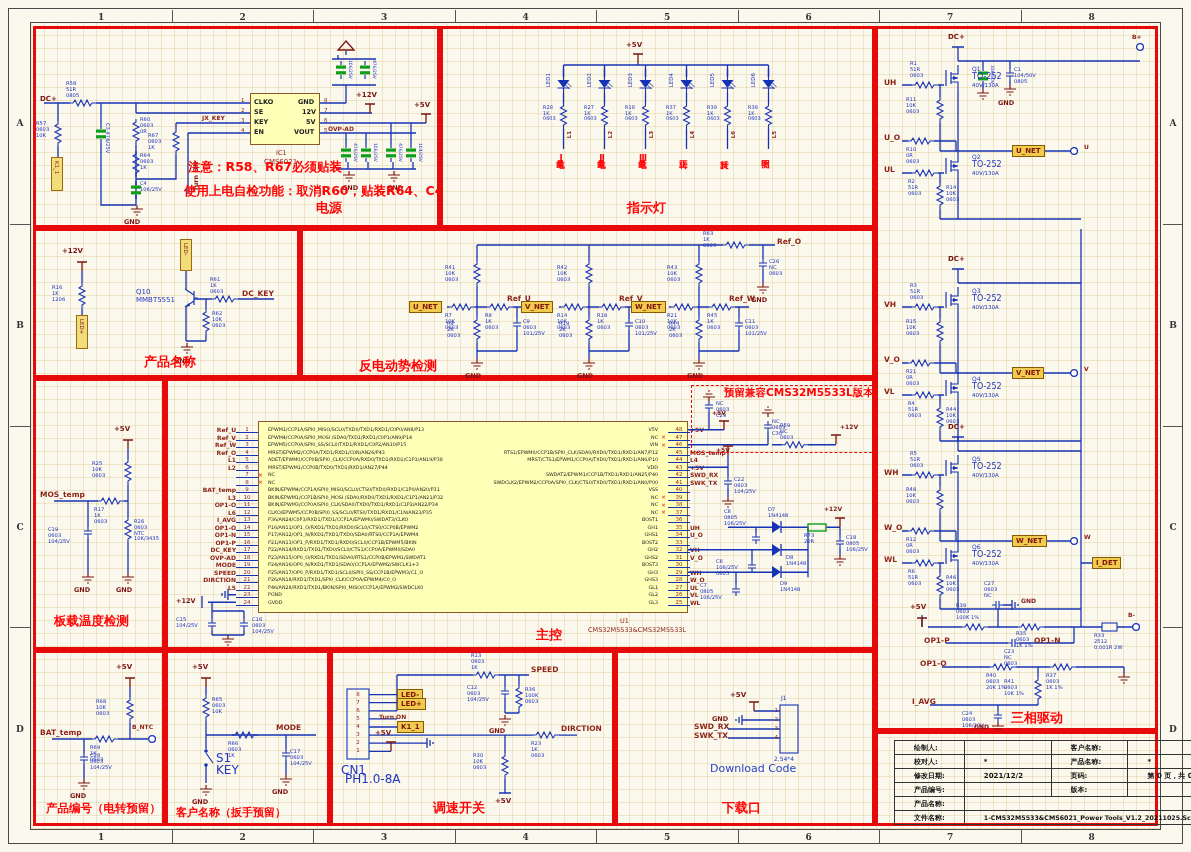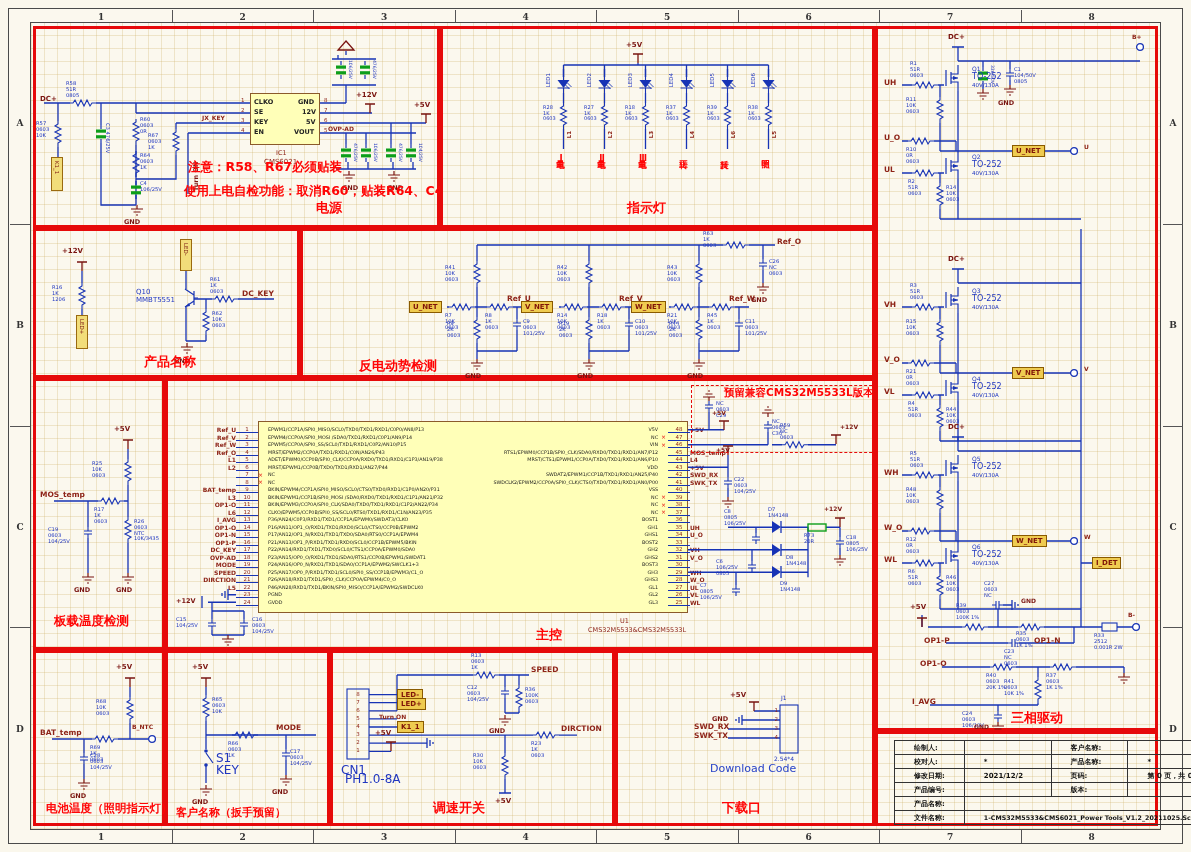--- a/index.html
+++ b/index.html
@@ -879,21 +879,21 @@
 <div class="lb" style="left:60px;top:46px">R68
 10K
 0603</div>
 <div class="lb" style="left:54px;top:92px">R69
 1K
 0603</div>
 <div class="lb" style="left:54px;top:100px">C28
 0603
 104/25V</div>
 <div class="gt" style="left:34px;top:139px">GND</div>
-<div class="redl" style="left:10px;top:148px;font-size:11.5px">电池温度（照明指示灯）</div>
+<div class="redl" style="left:10px;top:148px;font-size:11.5px">产品编号（电转预留）</div>
 </div>
 
 <div class="rb" style="left:165px;top:650px;width:165px;height:176px">
 <svg width="165" height="176">
  <g>
           <path class="w" d="M38,34 V42 M38,68 V82 M38,82 H148 M118,82 V96 M118,107 V122 M38,82 V96 M38,112 V130"></path>
         </g>
  <use href="#pwr" x="32" y="22"></use>
  <use href="#rv" x="34" y="42" class="sb"></use>
  <use href="#rh" x="64" y="78" class="sb"></use>

